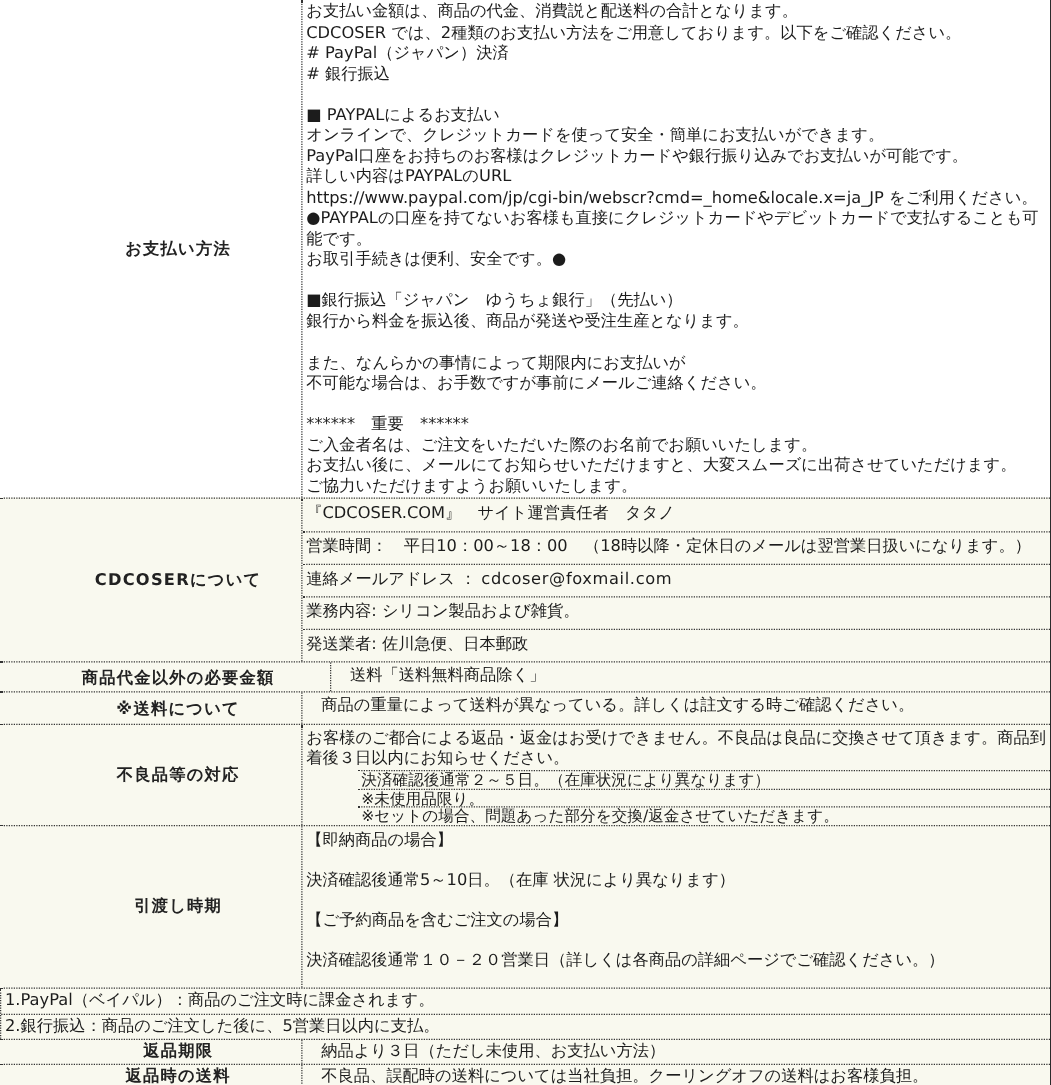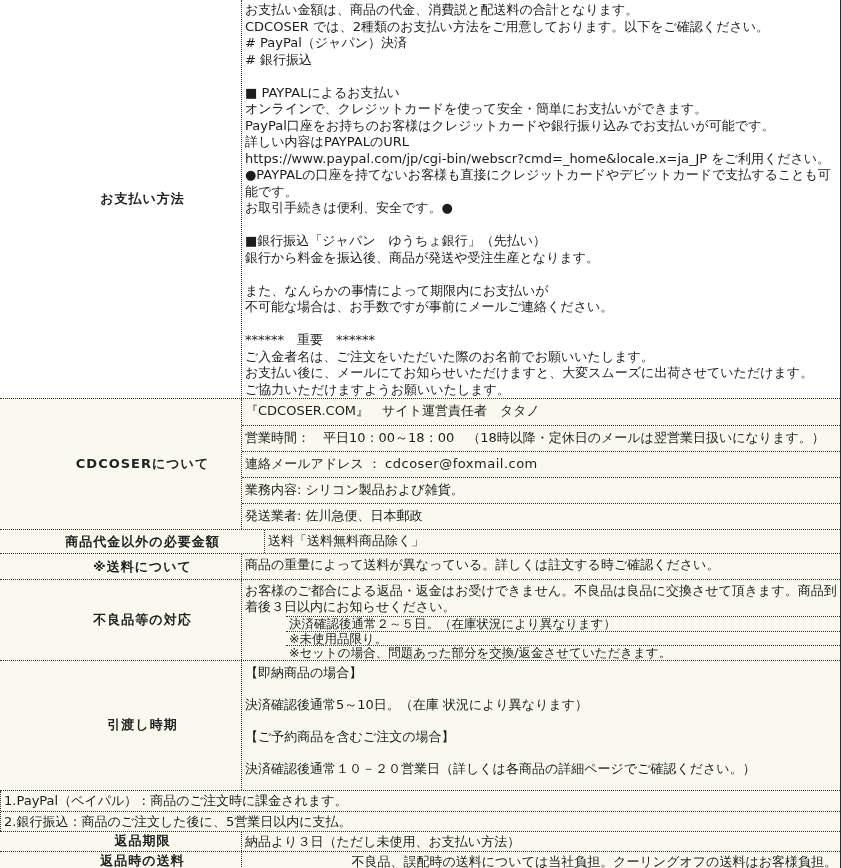--- a/index.html
+++ b/index.html
@@ -66,20 +66,21 @@
     line-height:16px;
   }
   .subrow.short{
     min-height:20px;
     padding:2px 3px 0 3px;
     line-height:15px;
   }
   .single{
     padding:3px 3px 0 3px;
     line-height:16px;
+    margin-left:12px;
   }
   .email{font-weight:normal;letter-spacing:0.5px;}
   
   .row.r-payment{min-height:398px;}
   .row.r-about{min-height:130px;}
   .row.r-extra{min-height:24px;gap:23px;}
   .row.r-shipfee{min-height:26px;}
   .row.r-defective{min-height:78px;}
   .row.r-delivery{min-height:130px;}
   .row.r-deadline{min-height:40px;}
@@ -185,17 +186,17 @@
   <div class="row r-retdl">
     <div class="hcell">返品期限</div>
     <div class="ccell">
       <div class="single" style="padding-top:2px;line-height:15px;">納品より３日（ただし未使用、お支払い方法）</div>
     </div>
   </div>
 
   <div class="row r-retship">
     <div class="hcell">返品時の送料</div>
     <div class="ccell">
-      <div class="single" style="padding-top:2px;line-height:15px;text-align:right;">不良品、誤配時の送料については当社負担。クーリングオフの送料はお客様負担。</div>
+      <div class="single" style="padding-top:2px;line-height:15px;">不良品、誤配時の送料については当社負担。クーリングオフの送料はお客様負担。</div>
     </div>
   </div>
 
 </div>
 
 </body></html>

